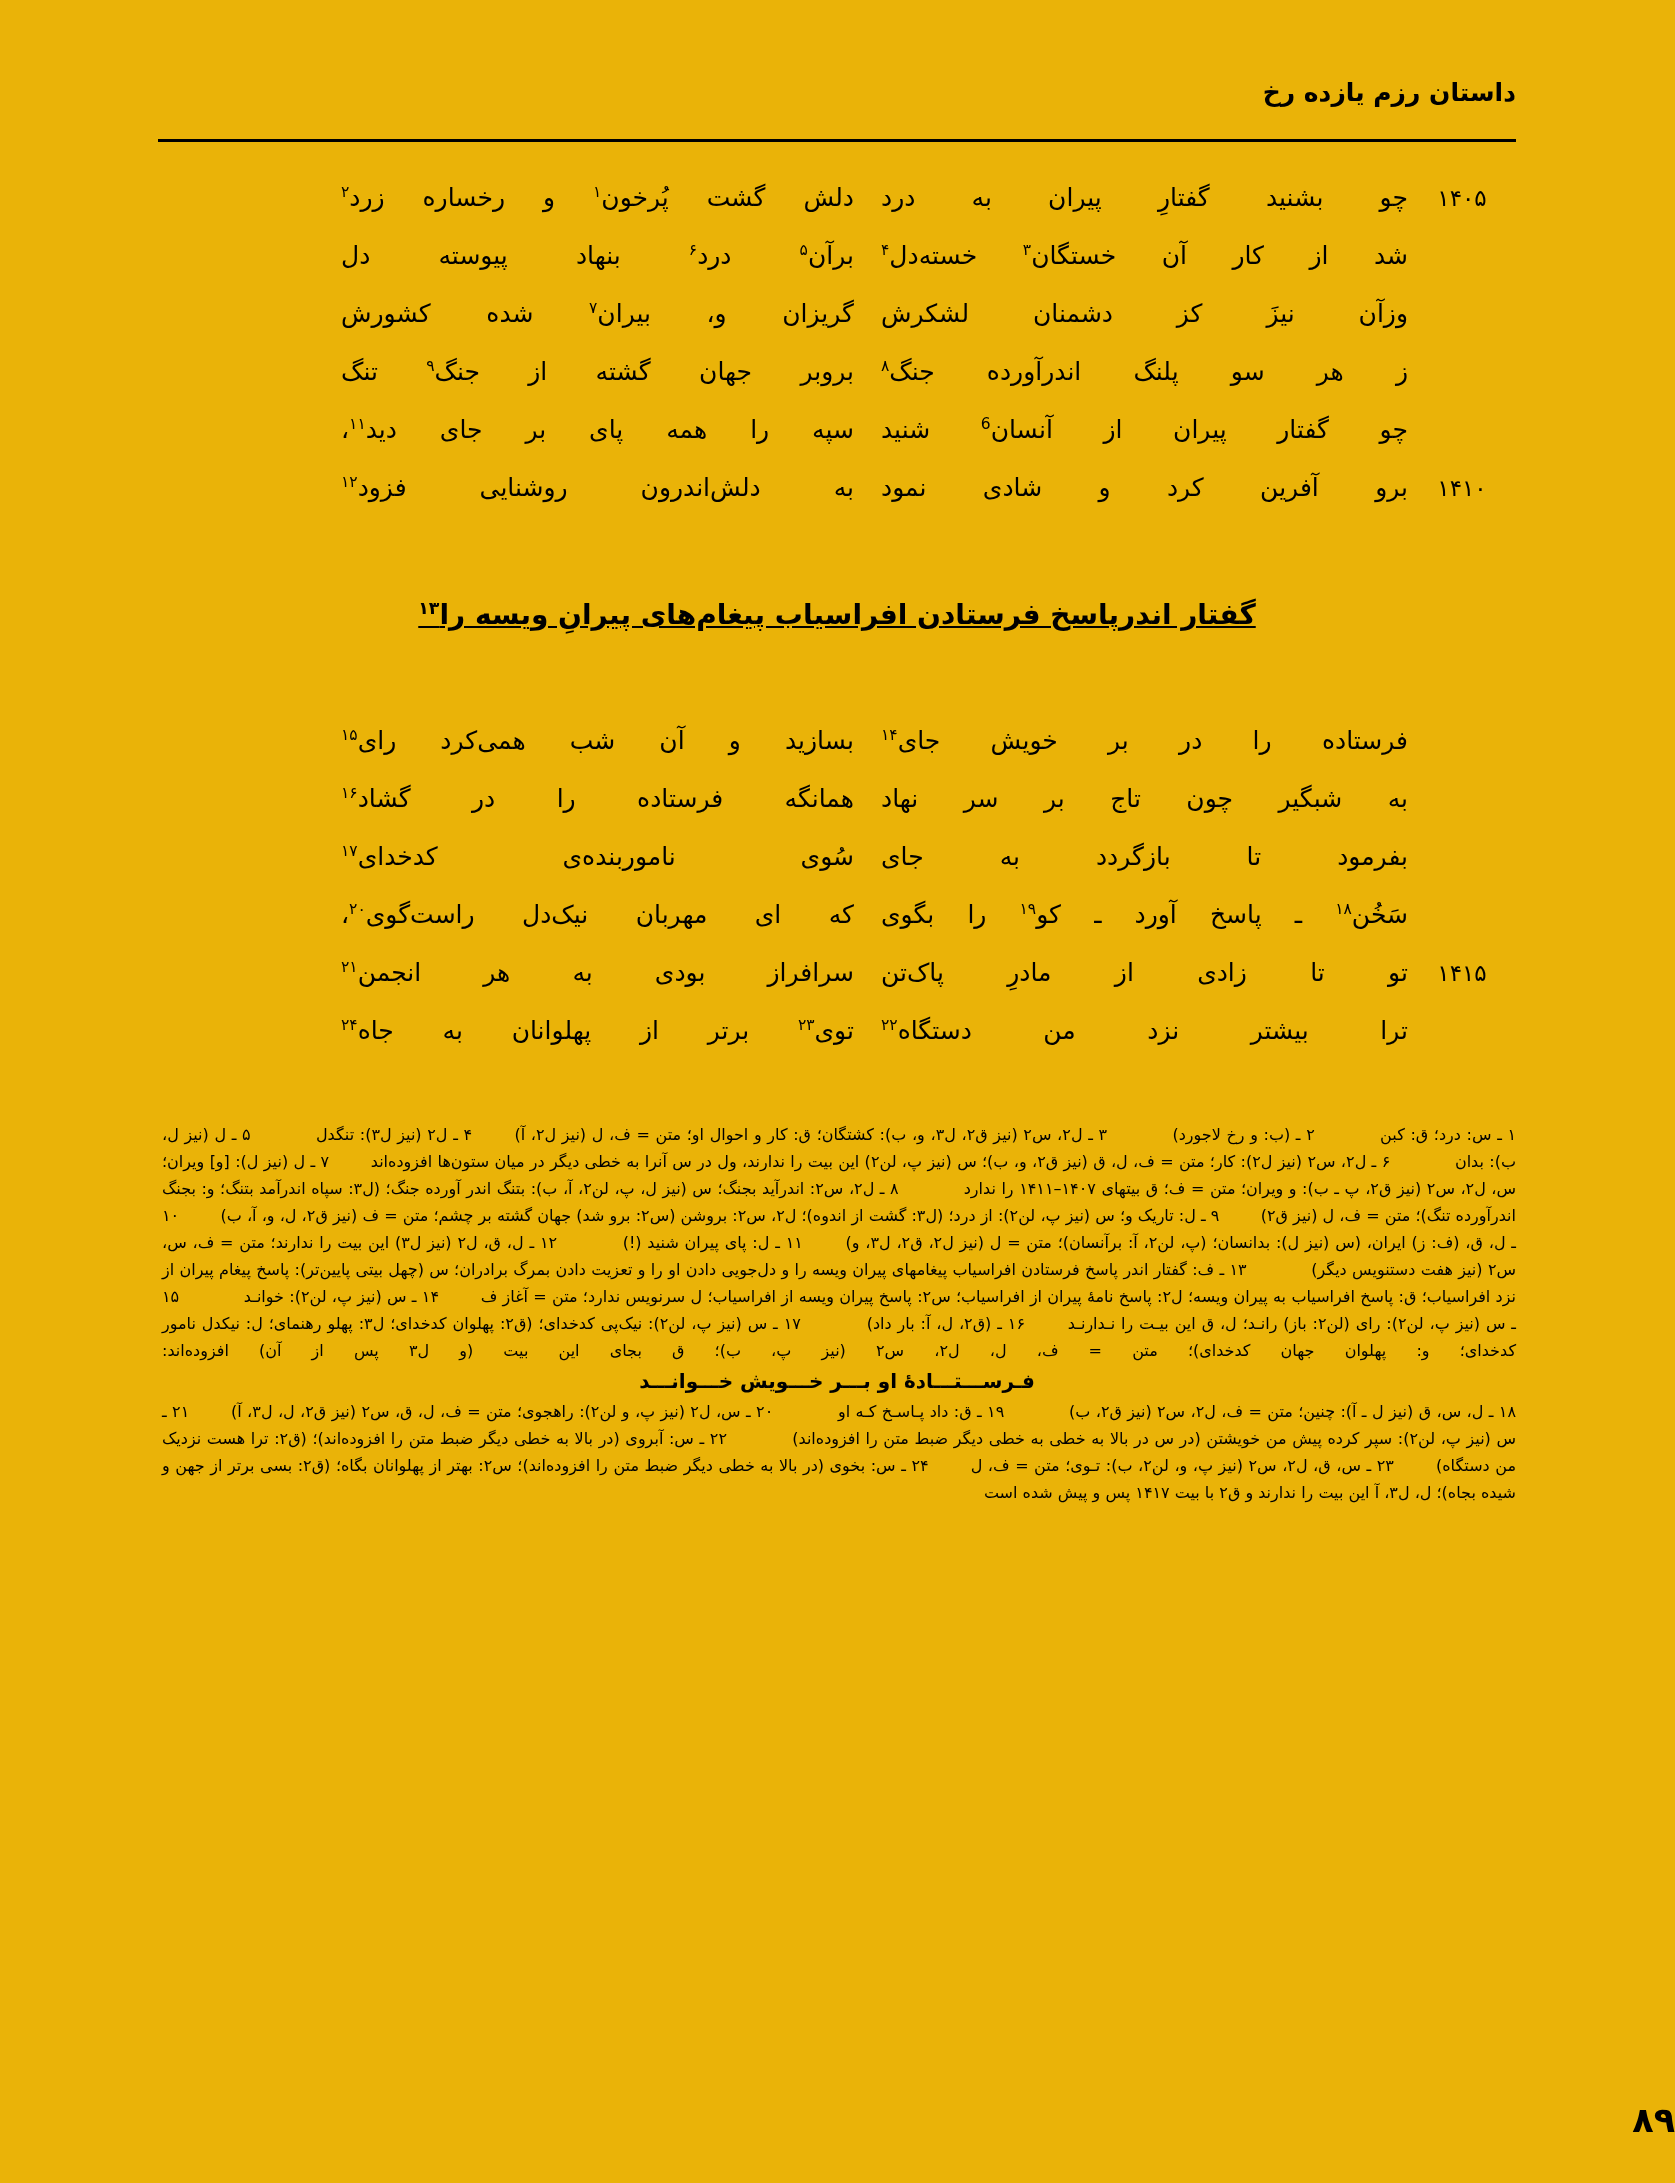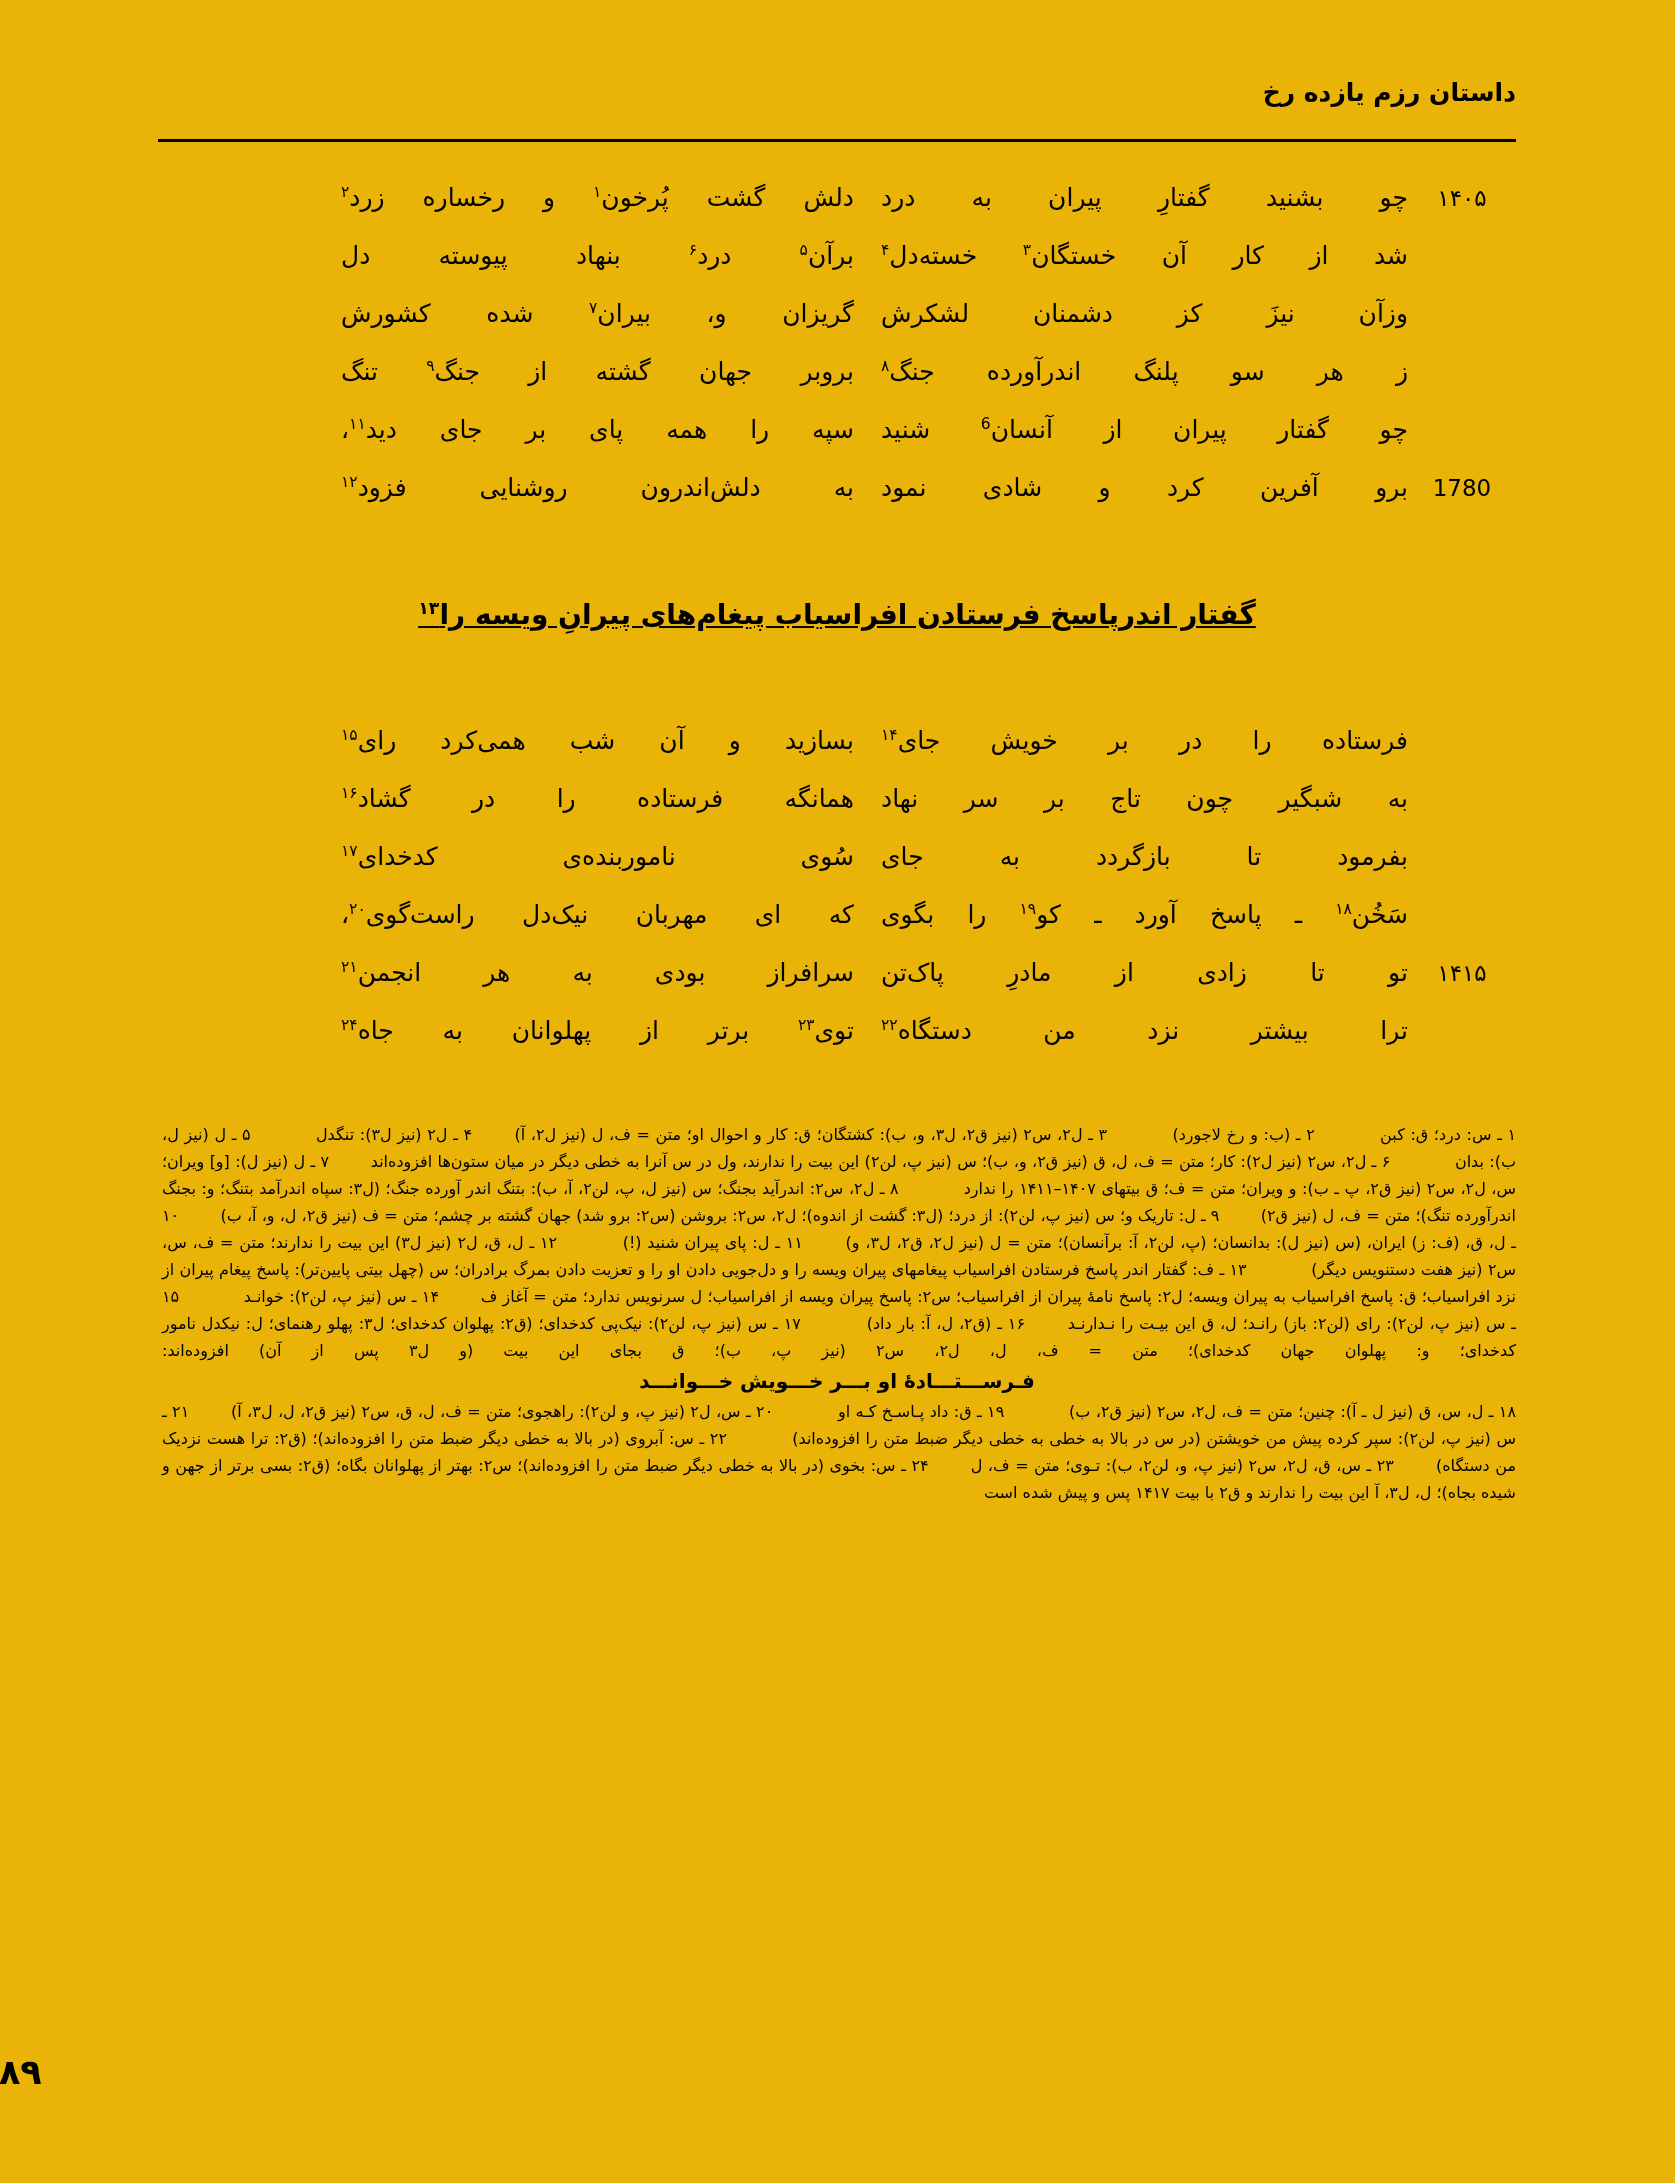--- a/index.html
+++ b/index.html
@@ -137,24 +137,25 @@
     text-align: center;
     text-align-last: center;
     margin-top: 1.4px;
   }
 
   
   .folio {
     position: absolute;
     left: 0;
     right: 0;
-    text-align: left;
+    text-align: right;
     font-size: 35px;
     font-weight: bold;
     direction: rtl;
+    margin-top: 48px;
   }
 </style>
 </head>
 <body>
 
 <div id="page">
 
   <div class="runhead-wrap">
     <div class="runhead">داستان رزم یازده رخ</div>
   </div>
@@ -180,21 +181,21 @@
       <div class="num-col"></div>
       <div class="hemistich m1">ز هر سو پلنگ اندرآورده جنگ<sup class="fn">۸</sup></div>
       <div class="hemistich m2">بروبر جهان گشته از جنگ<sup class="fn">۹</sup> تنگ</div>
     </div>
     <div class="couplet">
       <div class="num-col"></div>
       <div class="hemistich m1">چو گفتار پیران از آنسان<sup class="fn">6</sup> شنید</div>
       <div class="hemistich m2">سپه را همه پای بر جای دید<sup class="fn">۱۱</sup>،</div>
     </div>
     <div class="couplet">
-      <div class="num-col">1780</div>
+      <div class="num-col">۱۴۱۰</div>
       <div class="hemistich m1">برو آفرین کرد و شادی نمود</div>
       <div class="hemistich m2">به دلش‌اندرون روشنایی فزود<sup class="fn">۱۲</sup></div>
     </div>
   </div>
 
   <div class="section-heading" style="top:598px;text-decoration:underline;">گفتار اندرپاسخ فرستادن افراسیاب پیغام‌های پیرانِ ویسه را<sup class="fn">۱۳</sup></div>
 
   <div class="verse-block" id="vb2" style="top:712px;">
     <div class="couplet">
       <div class="num-col"></div>

